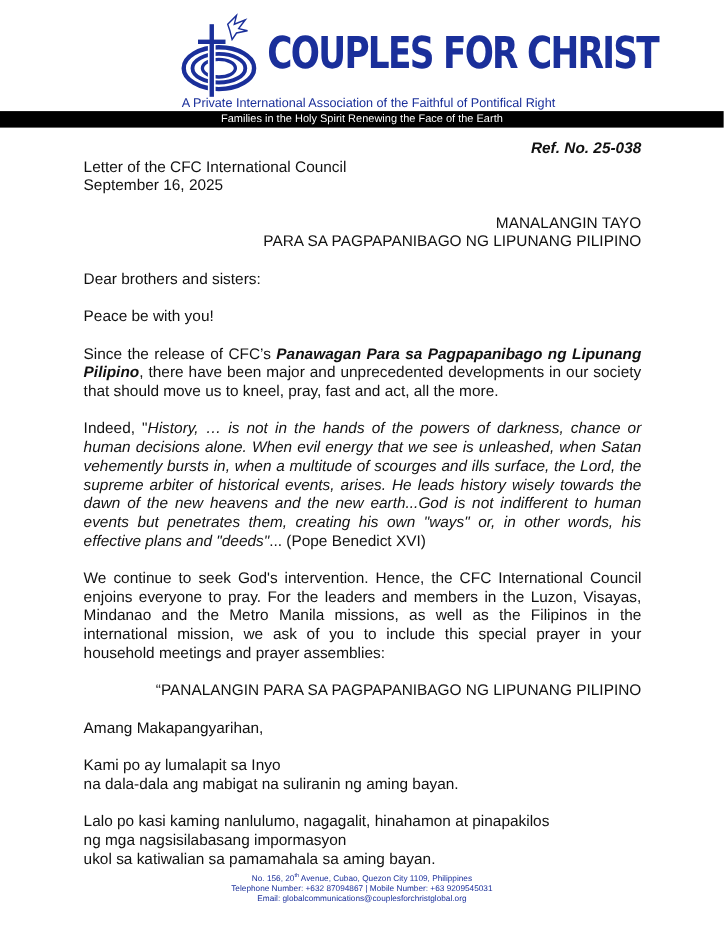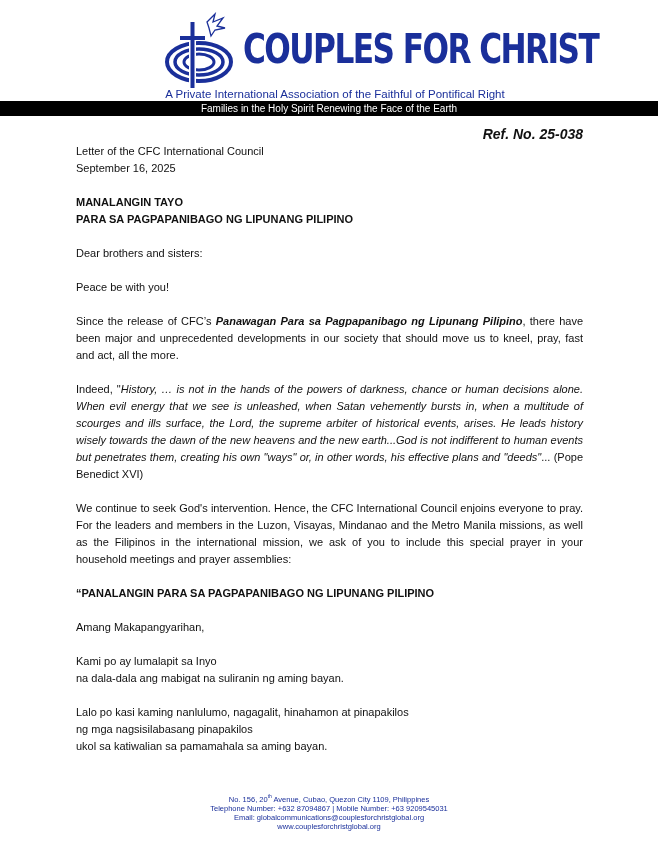--- a/index.html
+++ b/index.html
@@ -6,24 +6,24 @@
   body { width: 658px; height: 853px; position: relative; overflow: hidden; font-family: "Liberation Sans", sans-serif; color: #111; }
 
   .header { position: absolute; left: 0; top: 0; width: 544px; height: 120px; }
   .logo-mark { position: absolute; left: 163px; top: 12px; width: 72px; height: 78px; }
   .brand-name { position: absolute; left: 243px; top: 26px; font-family: "DejaVu Sans", sans-serif; font-size: 40px; font-weight: bold; color: #1a2f9a; letter-spacing: -2px; transform: scaleX(0.78); transform-origin: left top; white-space: nowrap; font-style: normal; }
   .tagline { position: absolute; left: 0; width: 658px; top: 88px; text-align: center; font-size: 11.5px; color: #1a2f9a; padding-left: 12px; box-sizing: border-box; }
   .band { position: absolute; left: 0; top: 101px; width: 658px; height: 15px; background: #000000; color: #ffffff; font-size: 10px; text-align: center; line-height: 15px; }
 
   .ref { position: absolute; right: 75px; top: 126px; font-size: 14px; font-weight: bold; font-style: italic; }
 
-  .content { position: absolute; left: 76px; top: 143px; width: 507px; font-size: 11px; line-height: 17px; }
+  .content { position: absolute; left: 76px; top: 143px; width: 507px; font-size: 14px; line-height: 17px; }
   .content p { margin: 0; }
   .gap { height: 17px; }
-  .title { text-align: left; font-weight: bold; }
+  .title { text-align: right; font-weight: normal; }
   .justify { text-align: justify; }
   .italic { font-style: italic; }
   .bi { font-weight: bold; font-style: italic; }
 
   .footer { position: absolute; left: 0; width: 658px; top: 792px; text-align: center; font-size: 7.5px; line-height: 9px; color: #1a2f9a; }
 </style>
 </head>
 <body>
 
 <div class="header">
@@ -63,22 +63,21 @@
   <p class="justify">We continue to seek God's intervention. Hence, the CFC International Council enjoins everyone to pray. For the leaders and members in the Luzon, Visayas, Mindanao and the Metro Manila missions, as well as the Filipinos in the international mission, we ask of you to include this special prayer in your household meetings and prayer assemblies:</p>
   <div class="gap"></div>
   <p class="title">“PANALANGIN PARA SA PAGPAPANIBAGO NG LIPUNANG PILIPINO</p>
   <div class="gap"></div>
   <p>Amang Makapangyarihan,</p>
   <div class="gap"></div>
   <p>Kami po ay lumalapit sa Inyo</p>
   <p>na dala-dala ang mabigat na suliranin ng aming bayan.</p>
   <div class="gap"></div>
   <p>Lalo po kasi kaming nanlulumo, nagagalit, hinahamon at pinapakilos</p>
-  <p>ng mga nagsisilabasang pinapakilos</p>
+  <p>ng mga nagsisilabasang impormasyon</p>
   <p>ukol sa katiwalian sa pamamahala sa aming bayan.</p>
 </div>
 
 <div class="footer">
   <div><span>No. 156, 20</span><sup style="font-size:5px">th</sup><span> Avenue, Cubao, Quezon City 1109, Philippines</span></div>
   <div>Telephone Number:  +632 87094867  |  Mobile Number: +63 9209545031</div>
   <div>Email: globalcommunications@couplesforchristglobal.org</div>
-  <div>www.couplesforchristglobal.org</div>
 </div>
 
 </body></html>

